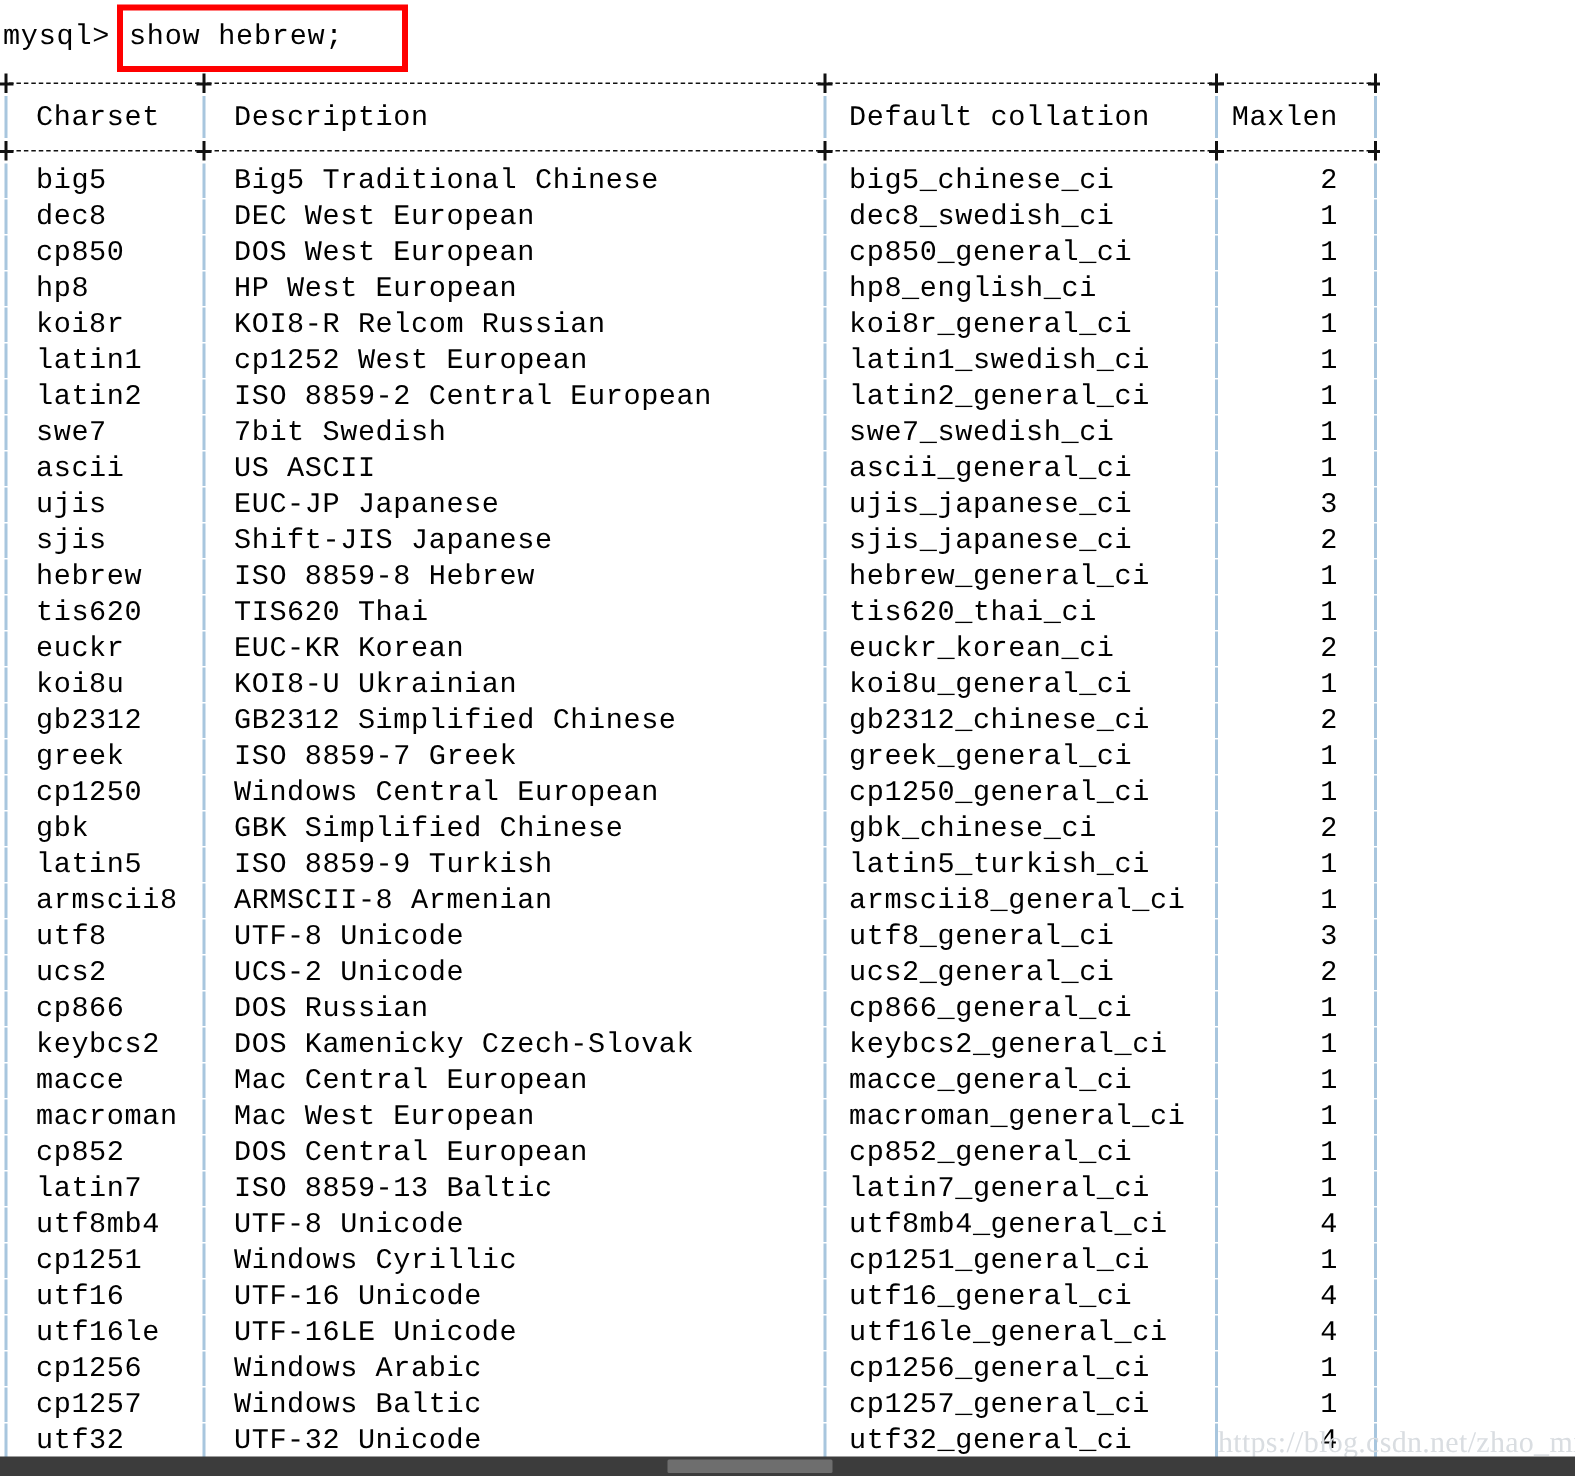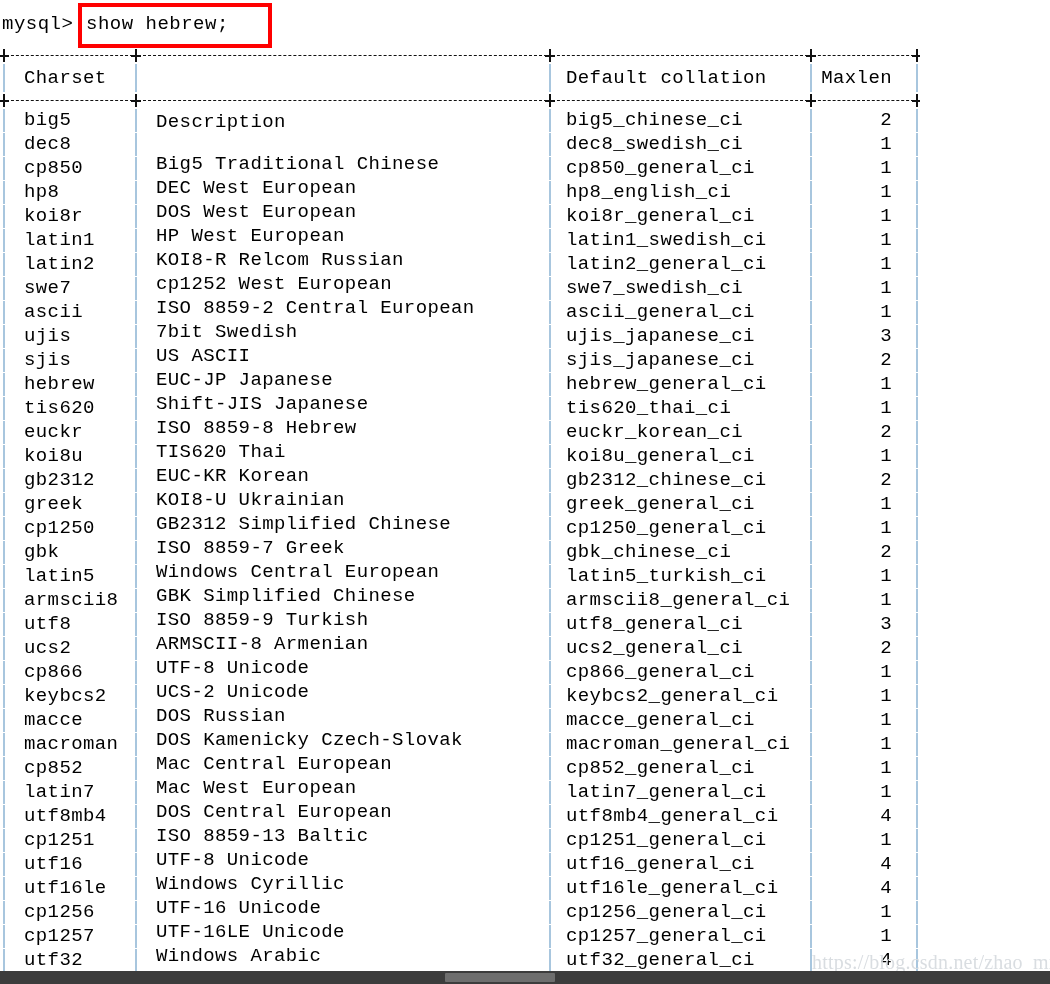--- a/index.html
+++ b/index.html
@@ -114,21 +114,21 @@
     display: flex;
     align-items: center;
     white-space: pre;
     letter-spacing: 0.4px;
     color: #000000;
   }
   .cell.num { justify-content: flex-end; }
 
   
   .c-charset   { left: 24px;  width: 110px; }
-  .c-desc      { left: 156px; width: 385px; margin-top: 44px; }
+  .c-desc      { left: 156px; width: 385px; }
   .c-coll      { left: 566px; width: 238px; }
   .c-max       { left: 820px; width: 72px;  }
 
   
   .watermark {
     position: absolute;
     left: 812px;
     top: 952px;
     font-size: 20px;
     line-height: 20px;

